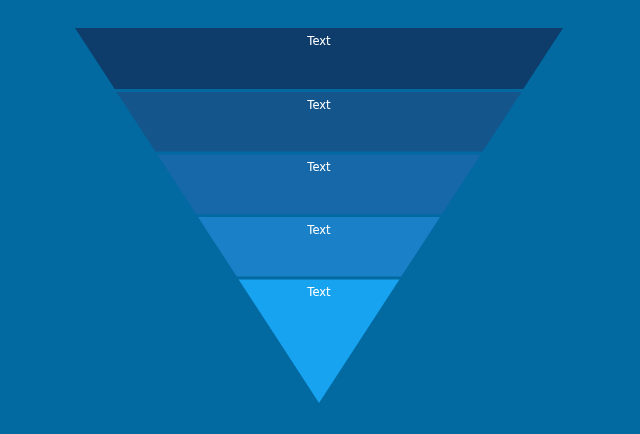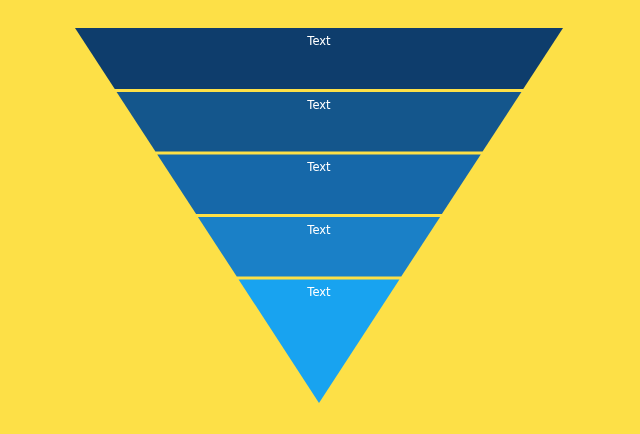--- a/index.html
+++ b/index.html
@@ -4,21 +4,21 @@
 <style>
   html, body {
     margin: 0;
     padding: 0;
     background: #ffffff;
   }
   .stage {
     position: relative;
     width: 640px;
     height: 434px;
-    background: #fde047;
+    background: #0369a1;
     overflow: hidden;
     font-family: "DejaVu Sans", "Liberation Sans", sans-serif;
     text-decoration: underline;
   }
   figure {
     margin: 0;
     width: 640px;
     height: 434px;
   }
   svg { display: block; }

